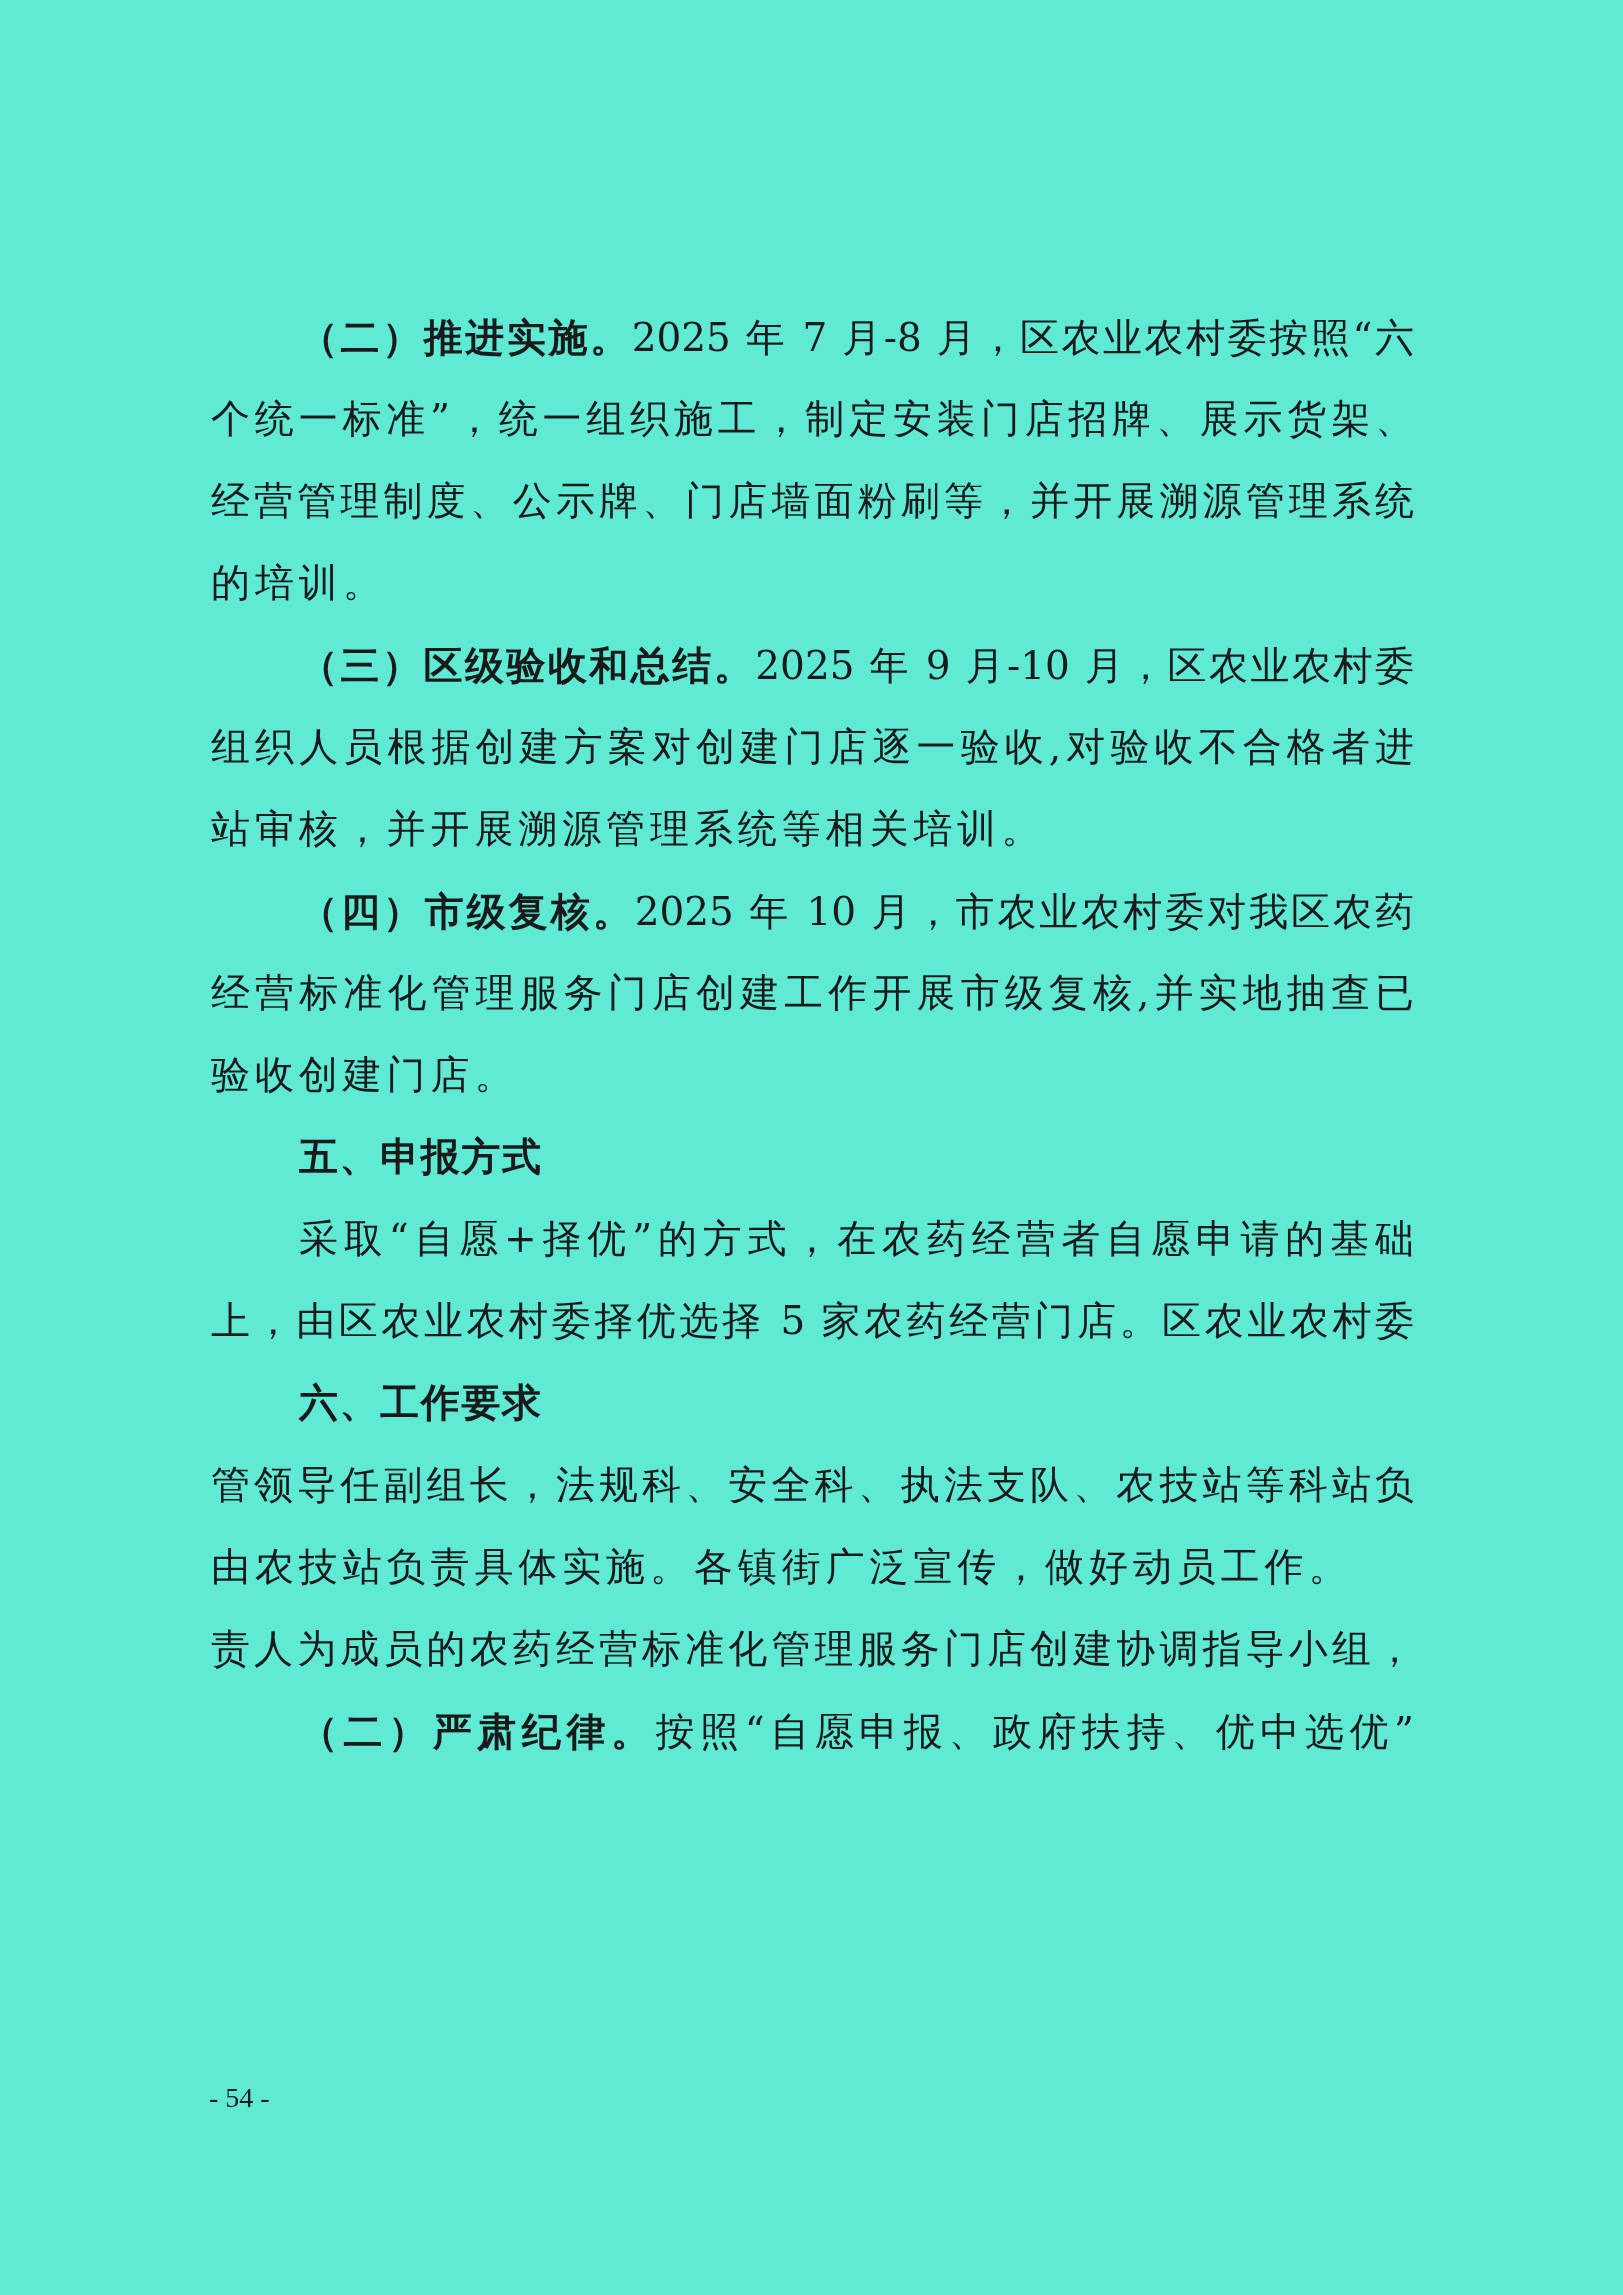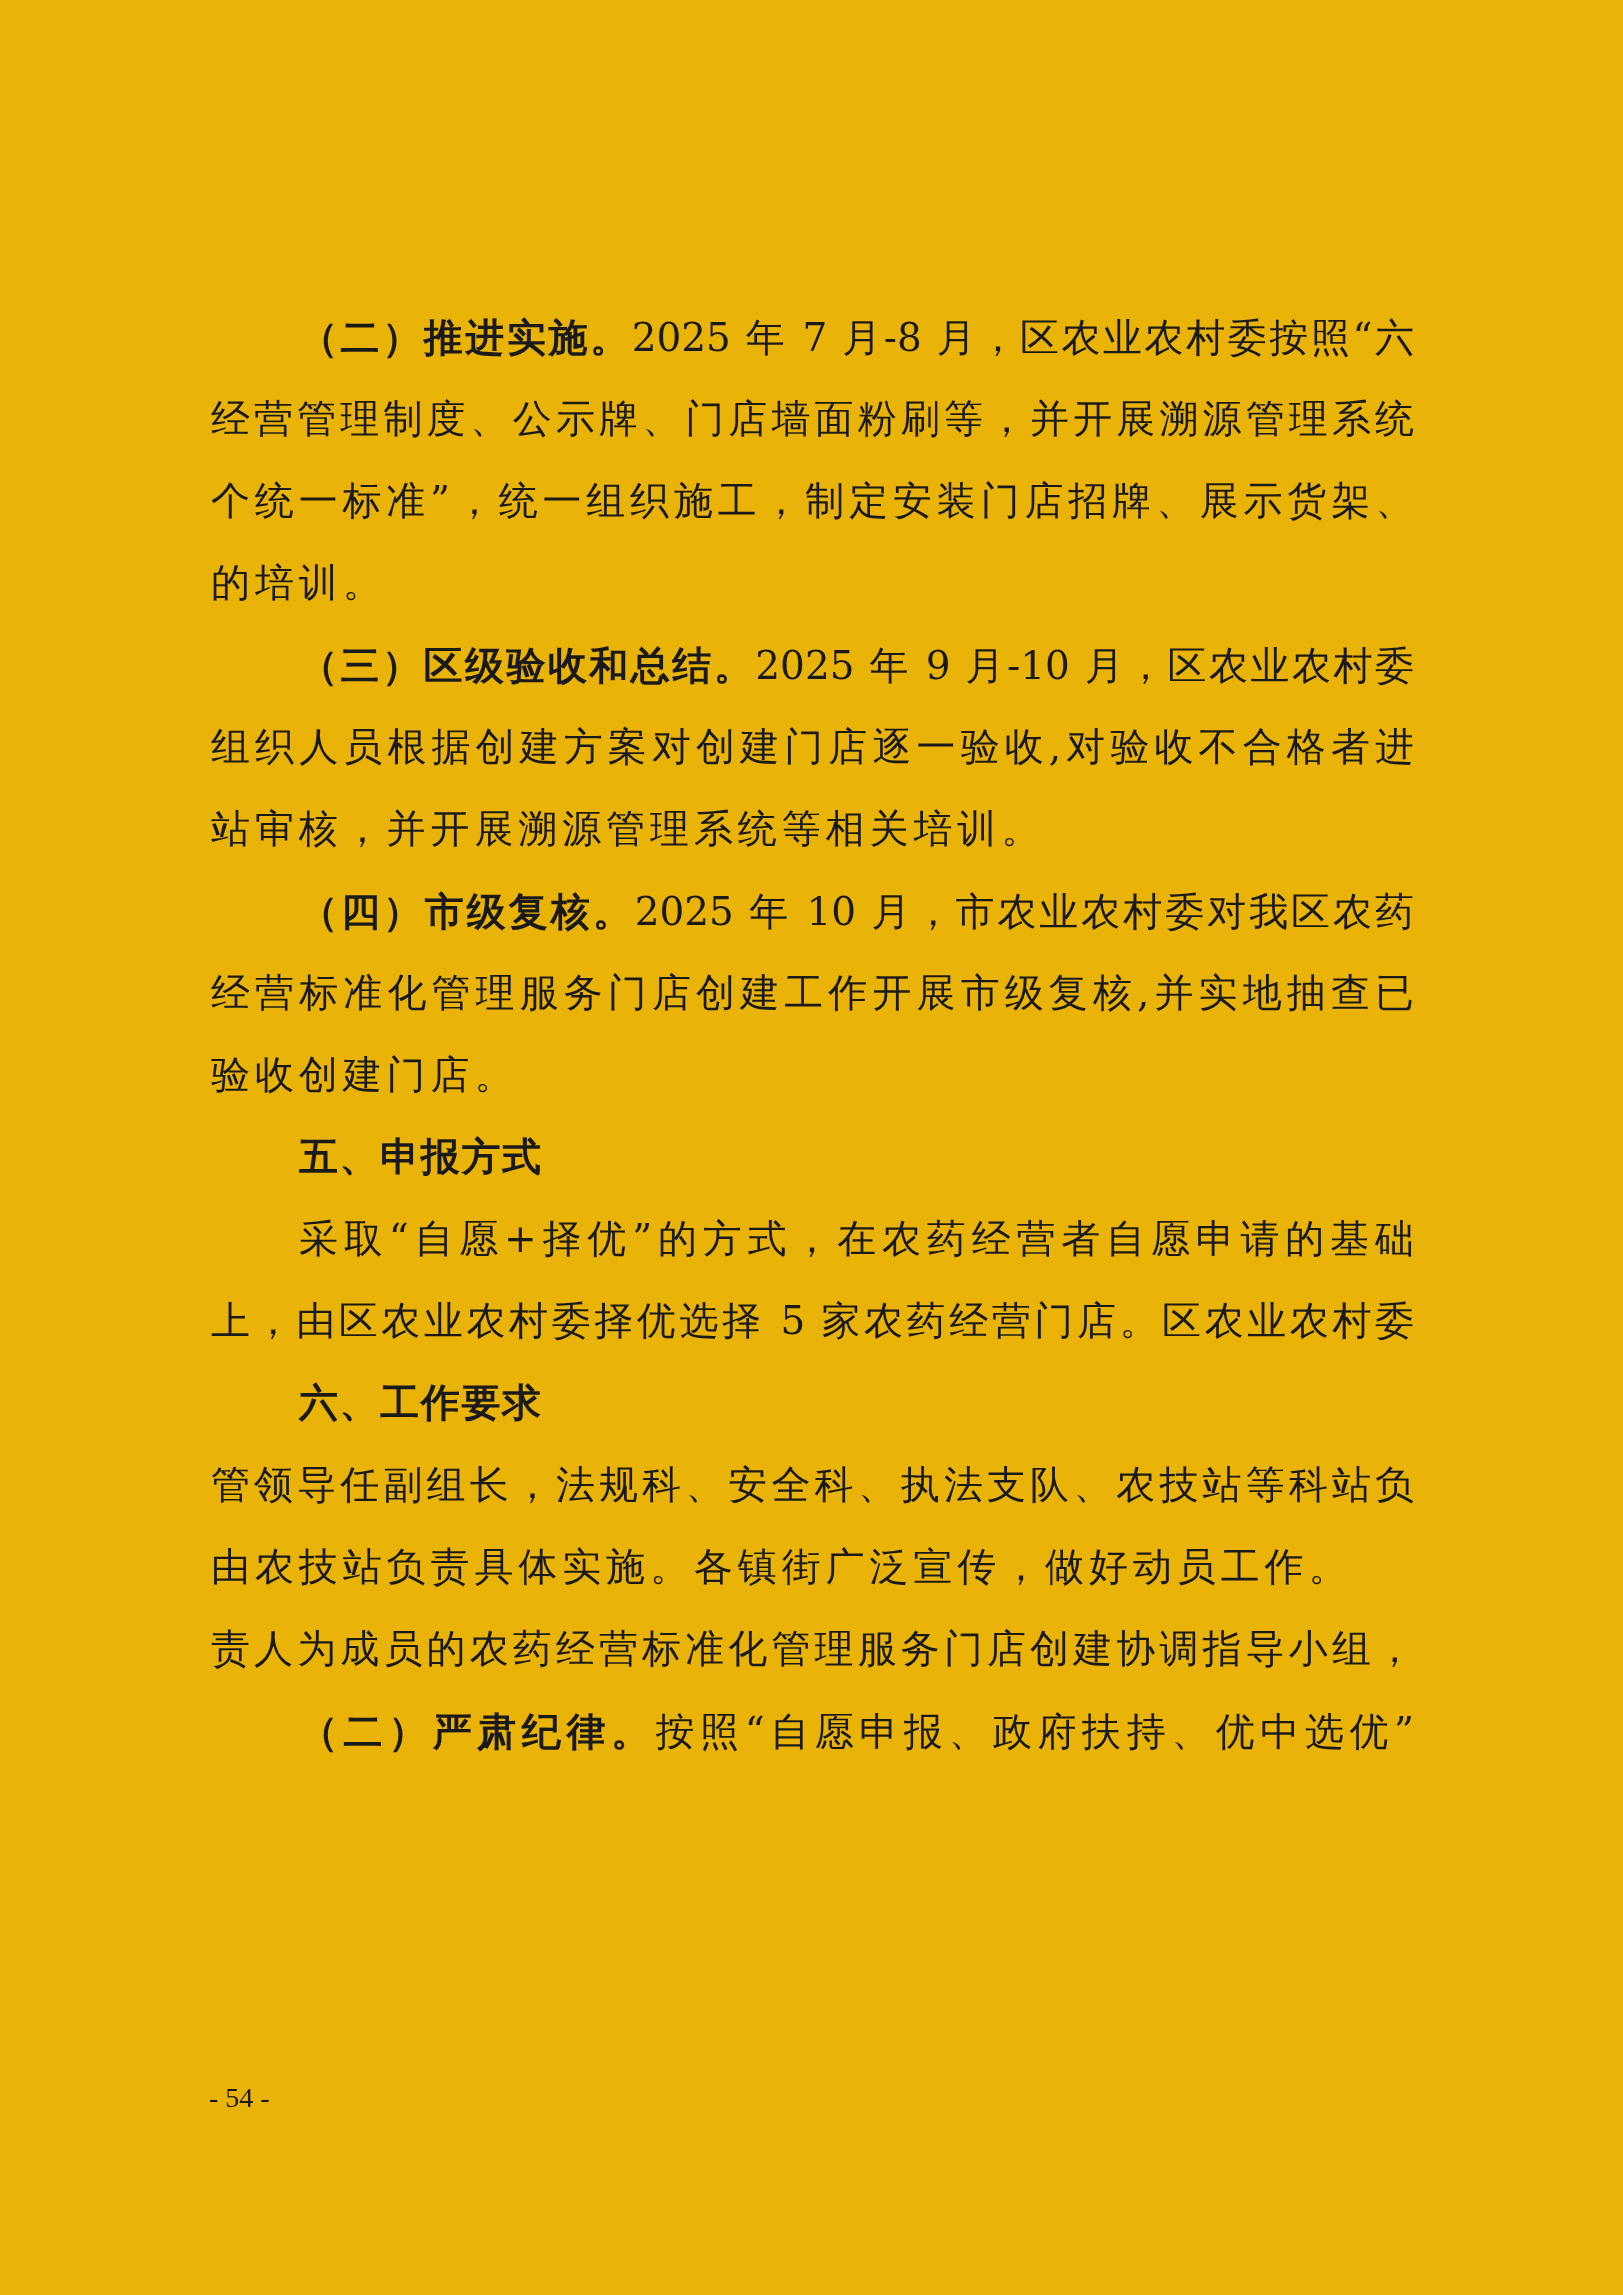--- a/index.html
+++ b/index.html
@@ -12,21 +12,21 @@
       height: 2295px;
       position: relative;
       overflow: hidden;
       color: #1a1a1a;
     }
     .page {
       position: absolute;
       left: 0; top: 0;
       width: 1623px;
       height: 2295px;
-      background: #eab308;
+      background: #5eead4;
     }
     .body-text {
       position: absolute;
       left: 211px;
       top: 296px;
       width: 1203px;
     }
     .line {
       display: block;
       height: 82px;
@@ -66,22 +66,22 @@
       white-space: pre;
     }
   </style>
 </head>
 <body>
 
 <div class="page">
   <div class="body-text">
 
     <div class="line indent"><span class="lead">（二）推进实施。</span><span>2025 年 7 月-8 月，区农业农村委按照“六</span></div>
+    <div class="line">个统一标准”，统一组织施工，制定安装门店招牌、展示货架、</div>
     <div class="line">经营管理制度、公示牌、门店墙面粉刷等，并开展溯源管理系统</div>
-    <div class="line">个统一标准”，统一组织施工，制定安装门店招牌、展示货架、</div>
     <div class="line last">的培训。</div>
 
     <div class="line indent"><span class="lead">（三）区级验收和总结。</span><span>2025 年 9 月-10 月，区农业农村委</span></div>
     <div class="line">组织人员根据创建方案对创建门店逐一验收,对验收不合格者进</div>
     <div class="line last">站审核，并开展溯源管理系统等相关培训。</div>
 
     <div class="line indent"><span class="lead">（四）市级复核。</span><span>2025 年 10 月，市农业农村委对我区农药</span></div>
     <div class="line">经营标准化管理服务门店创建工作开展市级复核,并实地抽查已</div>
     <div class="line last">验收创建门店。</div>
 

